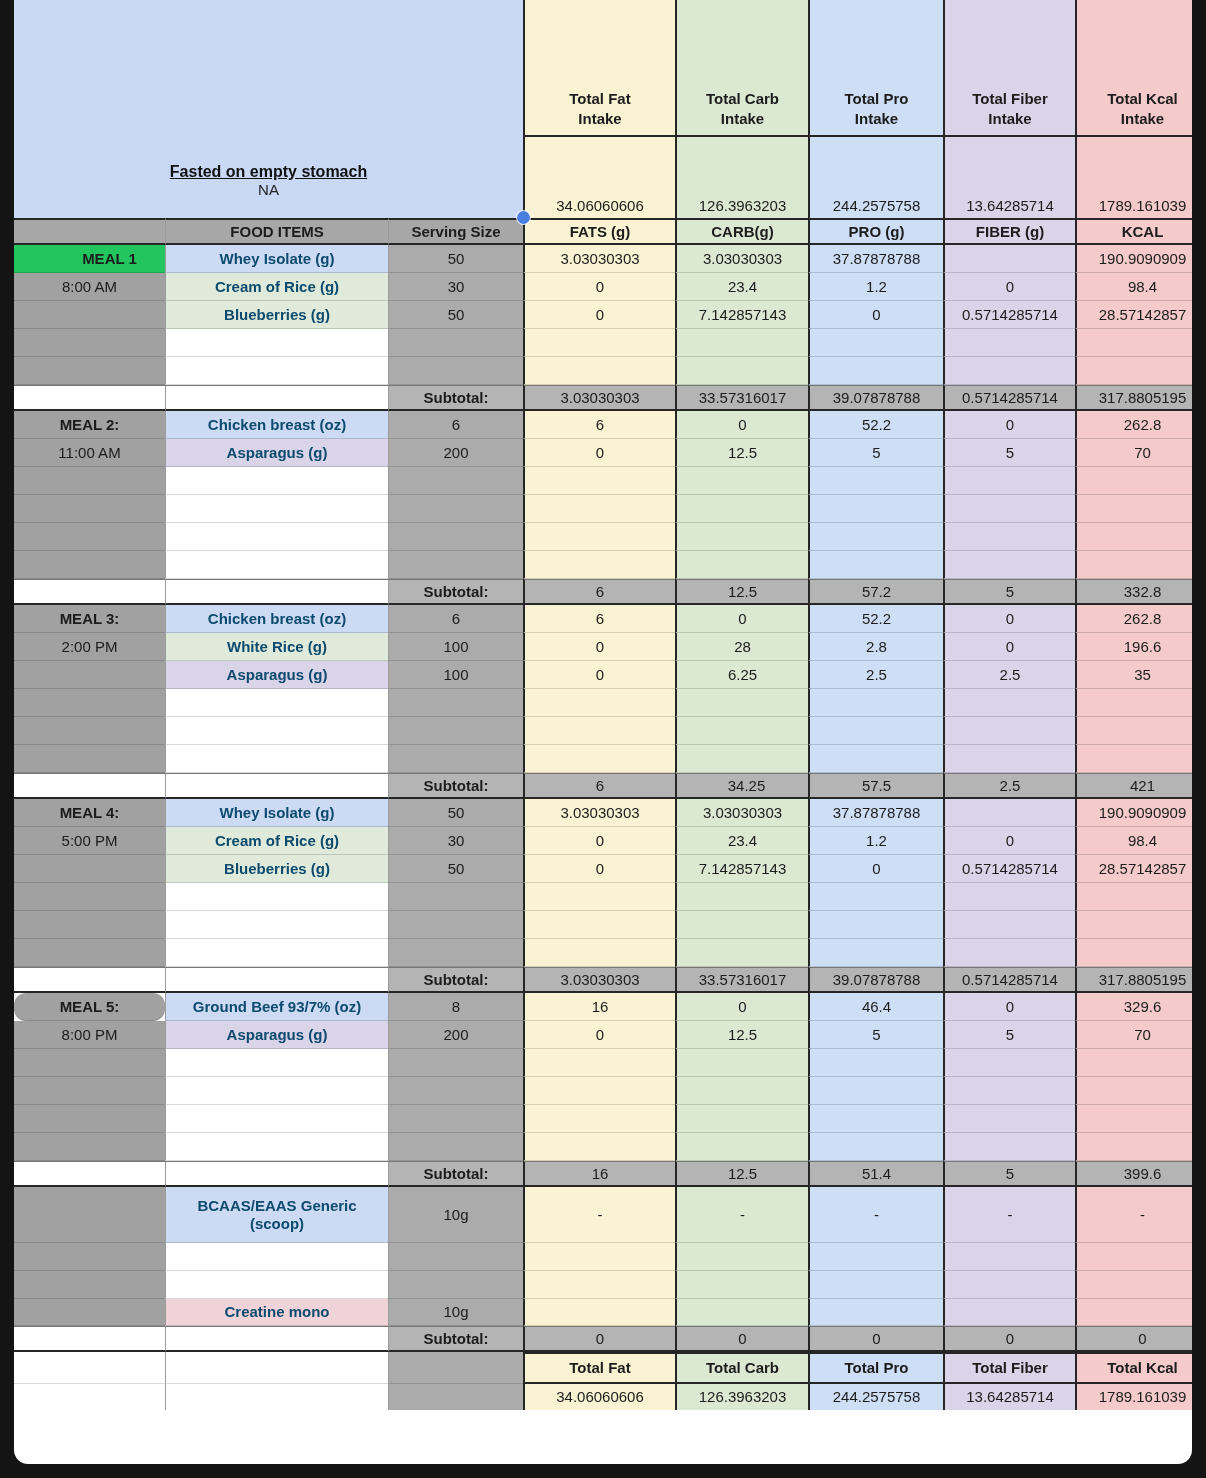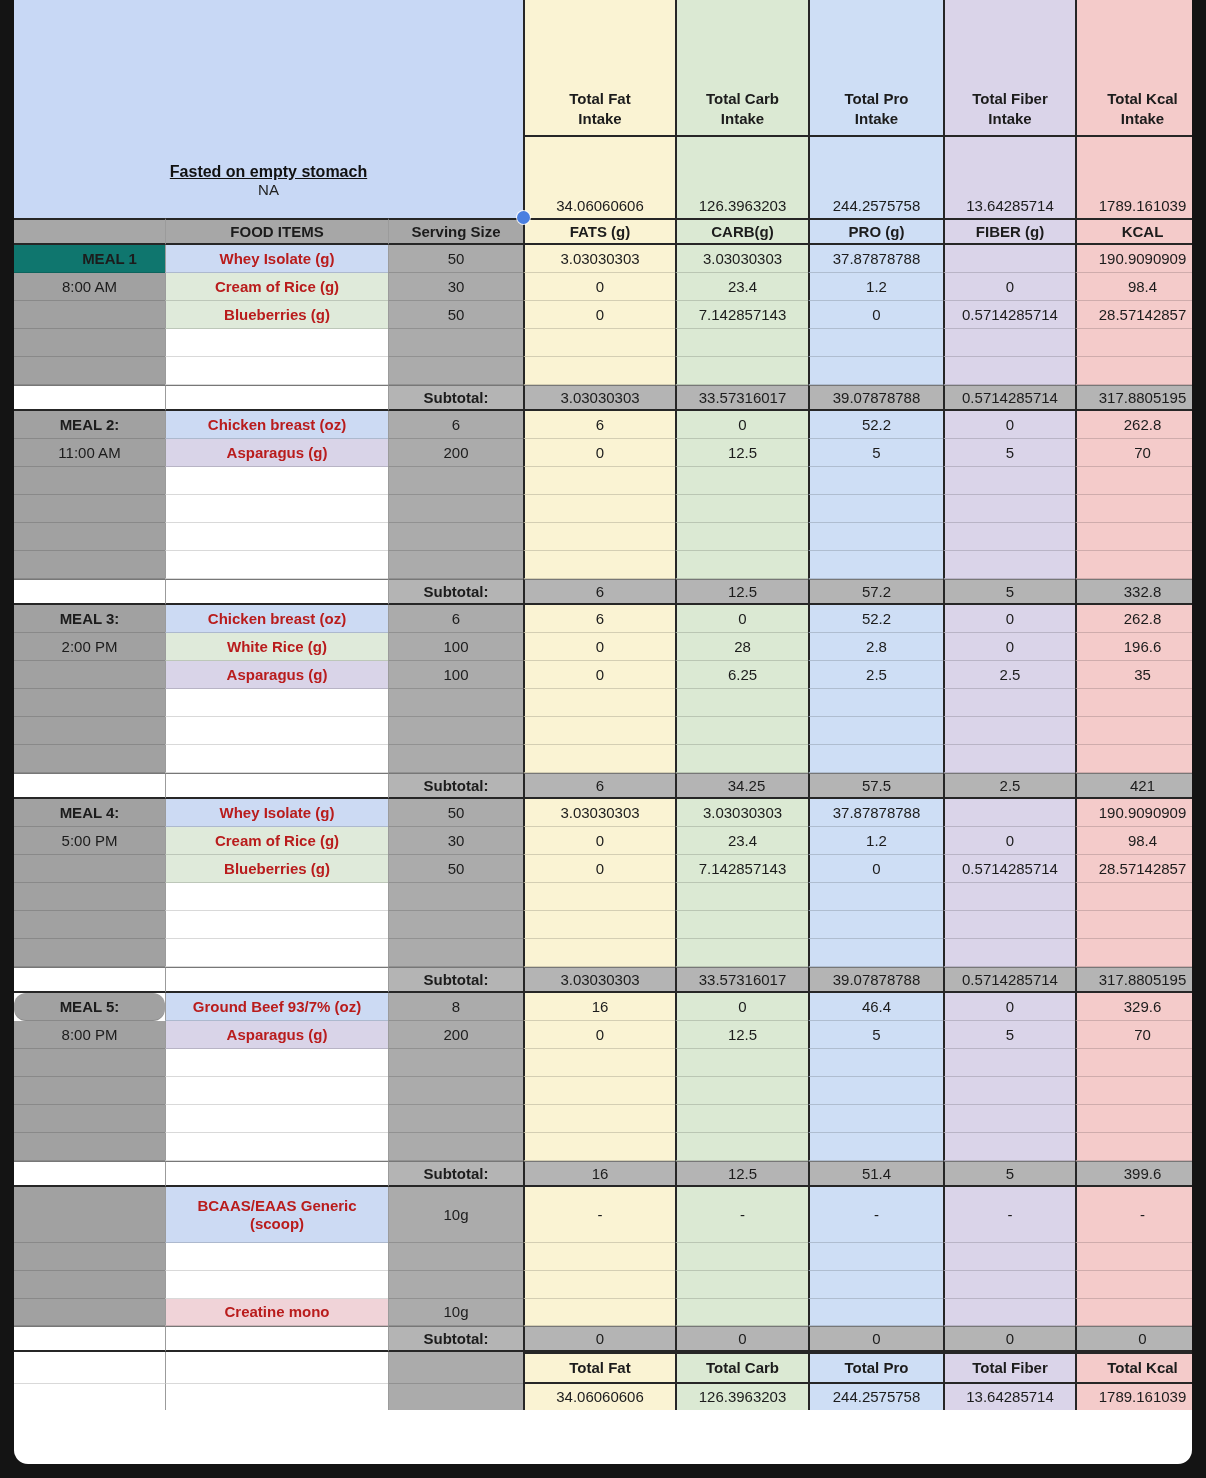--- a/index.html
+++ b/index.html
@@ -13,21 +13,21 @@
   .v{border-left:2px solid #262626;}
   .vr{border-right:2px solid #262626;}
   .lb{border-left:1px solid #9b9b9b;}
   
   .rb{border-bottom:1px solid rgba(0,0,0,0.15);}
   .bb2{border-bottom:2px solid #262626;}
   .hb{border-top:2px solid #262626;border-bottom:2px solid #262626;font-weight:700;}
   .sb{border-top:1px solid #777;border-bottom:2px solid #262626;}
   .fh{border-top:2px solid #262626;border-bottom:2px solid #262626;font-weight:700;}
   .b{font-weight:700;}
-  .item{font-weight:700;color:#b91c1c;}
+  .item{font-weight:700;color:#0c4a6e;}
   .til{align-items:flex-end;padding-bottom:7px;font-weight:700;line-height:1.3;}
   .tot{align-items:flex-end;padding-bottom:4px;}
   .noteblock{flex-direction:column;justify-content:center;padding-top:6px;}
   .noteblock .u{font-weight:700;text-decoration:underline;font-size:16px;color:#111;}
   .noteblock .nv{font-size:15px;color:#222;}
   #selection-dot{position:absolute;width:13px;height:13px;border-radius:50%;box-shadow:0 0 0 1px rgba(255,255,255,0.85);}
 </style>
 </head>
 <body>
 
@@ -57,21 +57,21 @@
       <div class="cell w0 hb" style="background: rgb(167, 167, 167);"></div>
       <div class="cell w1 hb lb" style="background: rgb(167, 167, 167);">FOOD ITEMS</div>
       <div class="cell w2 hb lb" style="background: rgb(167, 167, 167);">Serving Size</div>
       <div class="cell w3 v hb" style="background: rgb(250, 243, 211);">FATS (g)</div>
       <div class="cell w4 v hb" style="background: rgb(219, 233, 211);">CARB(g)</div>
       <div class="cell w5 v hb" style="background: rgb(206, 222, 245);">PRO (g)</div>
       <div class="cell w6 v hb" style="background: rgb(218, 212, 233);">FIBER (g)</div>
       <div class="cell w7 v hb vr" style="background: rgb(244, 203, 202);">KCAL</div>
     </div>
     <div class="row" style="height: 28px;">
-      <div class="cell w0 rb b" style="background: #0f766e; padding-left: 40px;">MEAL 1</div>
+      <div class="cell w0 rb b" style="background: #22c55e; padding-left: 40px;">MEAL 1</div>
       <div class="cell w1 rb lb item" style="background: rgb(204, 218, 243);">Whey Isolate (g)</div>
       <div class="cell w2 rb lb" style="background: rgb(171, 171, 171);">50</div>
       <div class="cell w3 v rb" style="background: rgb(250, 243, 211);">3.03030303</div>
       <div class="cell w4 v rb" style="background: rgb(219, 233, 211);">3.03030303</div>
       <div class="cell w5 v rb" style="background: rgb(206, 222, 245);">37.87878788</div>
       <div class="cell w6 v rb" style="background: rgb(218, 212, 233);"></div>
       <div class="cell w7 v rb vr" style="background: rgb(244, 203, 202);">190.9090909</div>
     </div>
     <div class="row" style="height: 28px;">
       <div class="cell w0 rb" style="background: rgb(161, 161, 161);">8:00 AM</div>

